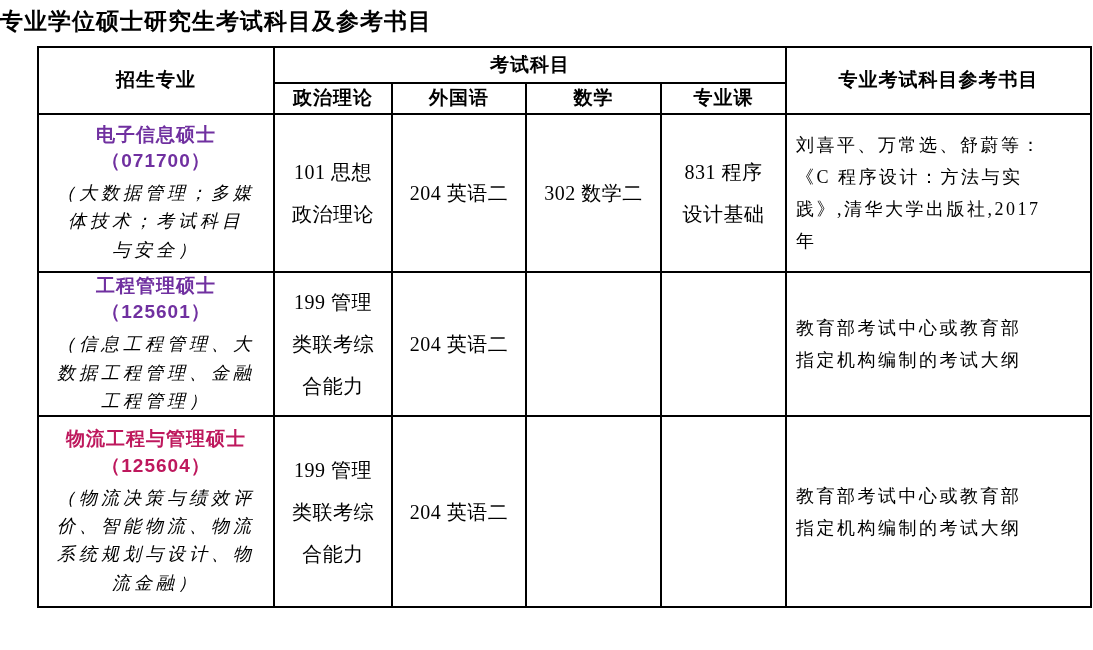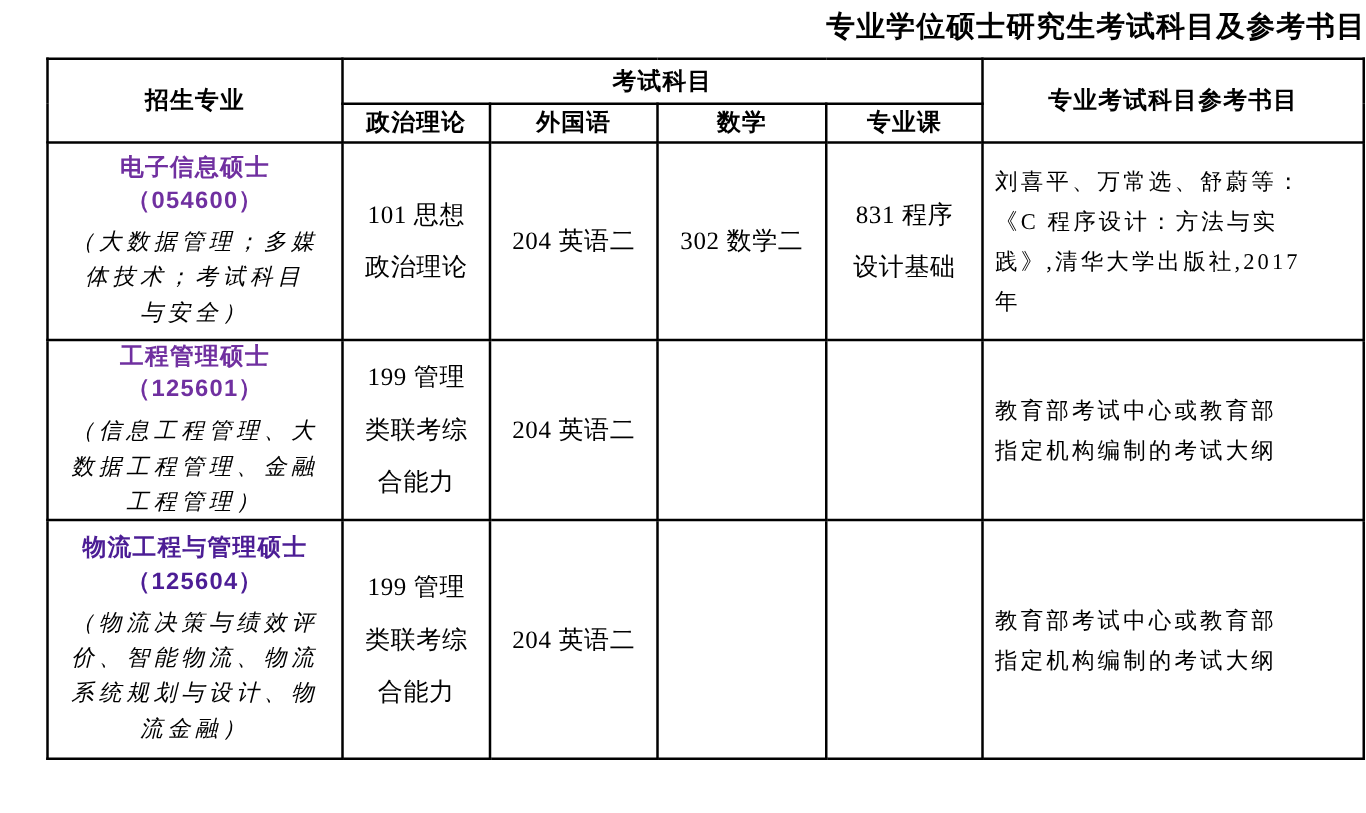--- a/index.html
+++ b/index.html
@@ -1,19 +1,19 @@
 <!DOCTYPE html>
 <html><head>
 <meta charset="utf-8">
 <style>
   html,body{margin:0;padding:0;background:#ffffff;}
   body{width:1093px;height:650px;color:#000;font-family:"Liberation Serif",serif;}
   .page{position:relative;width:1093px;height:650px;}
   .doc-title{
-    margin:0;padding-top:7px;text-align:right;
+    margin:0;padding-top:7px;text-align:left;
     font-family:"Liberation Sans",sans-serif;font-weight:700;font-size:23px;line-height:1.3;
     letter-spacing:1px;
   }
   table.exam-table{
     border-collapse:collapse;table-layout:fixed;
     margin:9px 16px 0 37px;width:1053px;
   }
   .exam-table th,.exam-table td{
     border:2px solid #000;padding:0;overflow:hidden;vertical-align:middle;text-align:center;
   }
@@ -67,21 +67,21 @@
         <th>政治理论</th>
         <th>外国语</th>
         <th>数学</th>
         <th>专业课</th>
       </tr>
     </thead>
     <tbody>
       <tr class="r1">
         <td>
           <div class="major-title" style="color: rgb(112, 48, 160);">电子信息硕士
-（054600）</div>
+（071700）</div>
           <div class="major-desc">（大数据管理；多媒
 体技术；考试科目
 与安全）</div>
         </td>
         <td class="exam-cell">101 思想
 政治理论</td>
         <td class="exam-cell">204 英语二</td>
         <td class="exam-cell">302 数学二</td>
         <td class="exam-cell">831 程序
 设计基础</td>
@@ -102,21 +102,21 @@
 类联考综
 合能力</td>
         <td class="exam-cell">204 英语二</td>
         <td class="exam-cell"></td>
         <td class="exam-cell"></td>
         <td class="ref-cell">教育部考试中心或教育部
 指定机构编制的考试大纲</td>
       </tr>
       <tr class="r3">
         <td>
-          <div class="major-title" style="color: #4c1d95;">物流工程与管理硕士
+          <div class="major-title" style="color: #be185d;">物流工程与管理硕士
 （125604）</div>
           <div class="major-desc">（物流决策与绩效评
 价、智能物流、物流
 系统规划与设计、物
 流金融）</div>
         </td>
         <td class="exam-cell">199 管理
 类联考综
 合能力</td>
         <td class="exam-cell">204 英语二</td>

